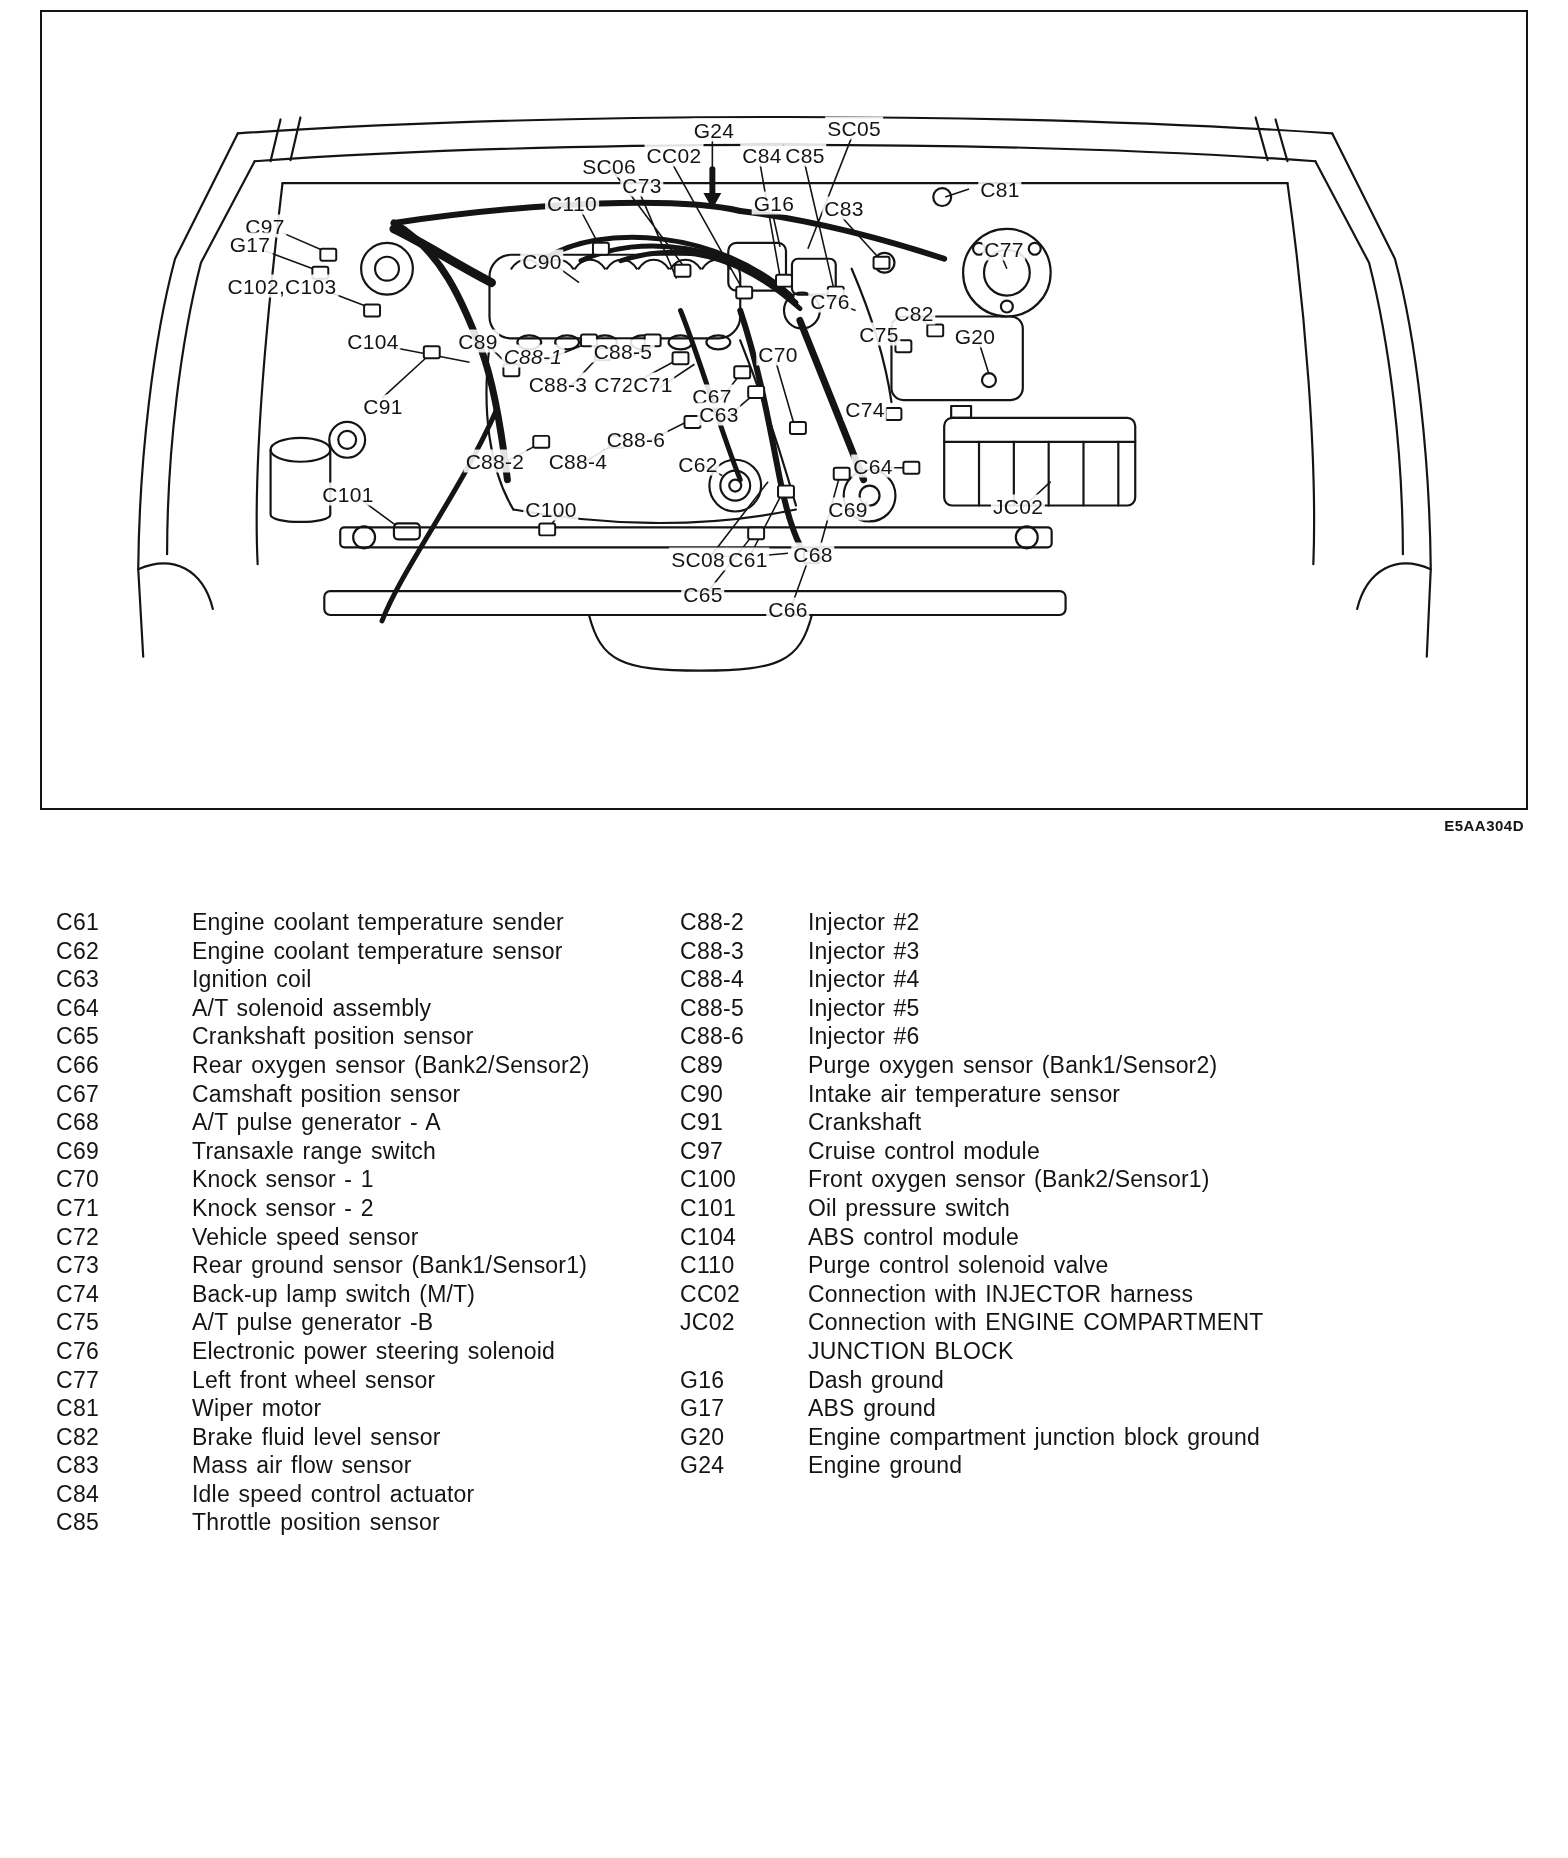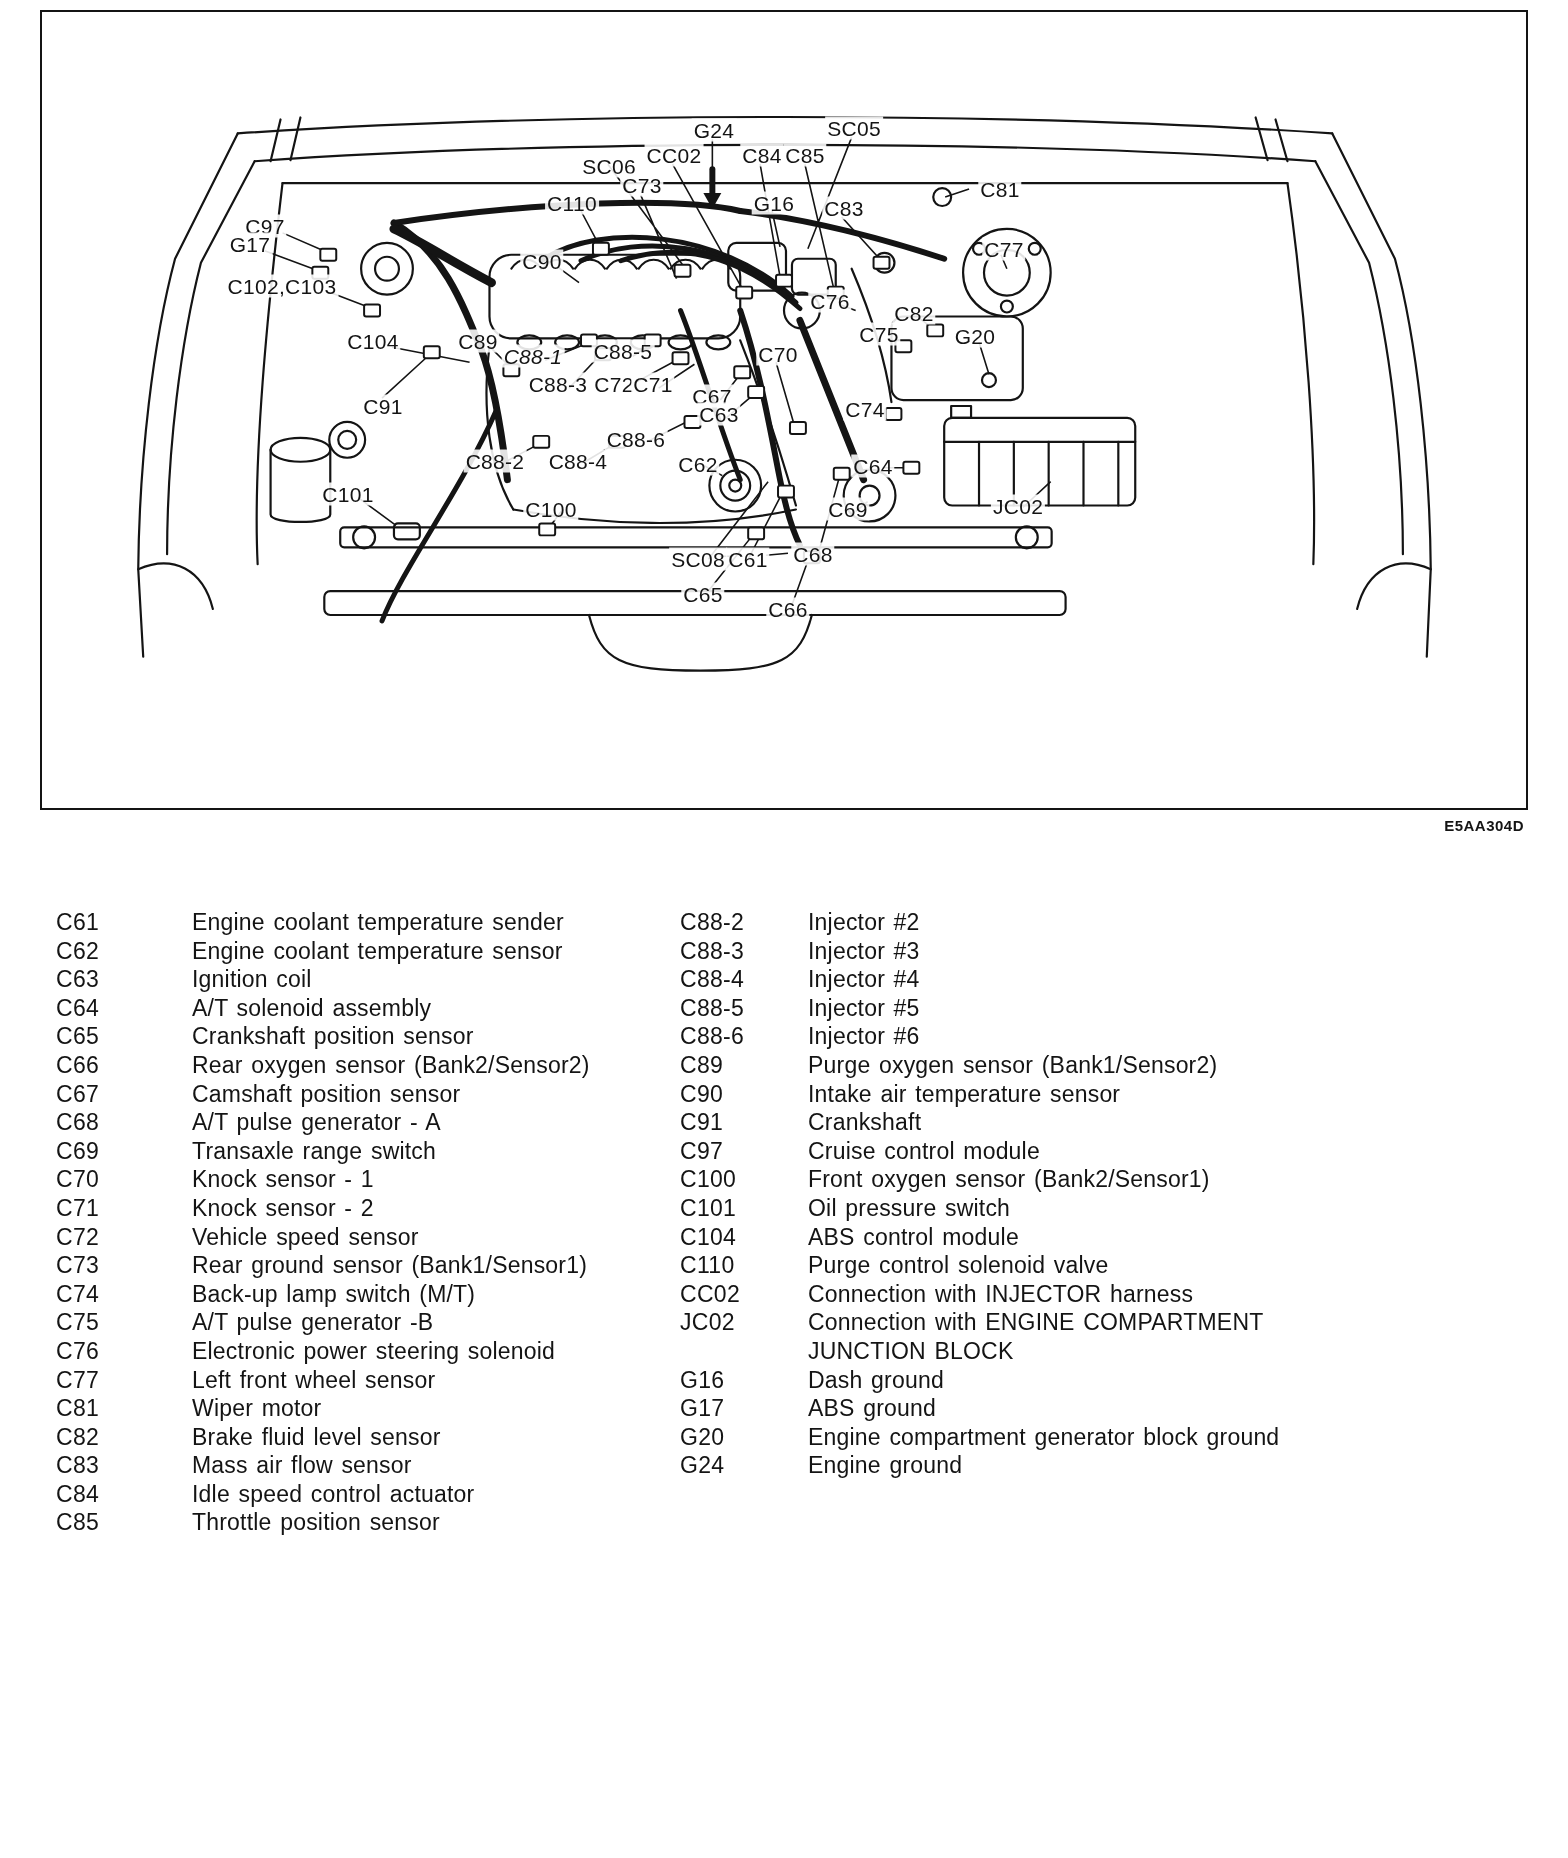--- a/index.html
+++ b/index.html
@@ -384,20 +384,20 @@
       <div class="legend-row">
         <span class="code">G16</span>
         <span class="desc">Dash ground</span>
       </div>
       <div class="legend-row">
         <span class="code">G17</span>
         <span class="desc">ABS ground</span>
       </div>
       <div class="legend-row">
         <span class="code">G20</span>
-        <span class="desc">Engine compartment generator block ground</span>
+        <span class="desc">Engine compartment junction block ground</span>
       </div>
       <div class="legend-row">
         <span class="code">G24</span>
         <span class="desc">Engine ground</span>
       </div>
     </div>
 </div>
 
 </body></html>

